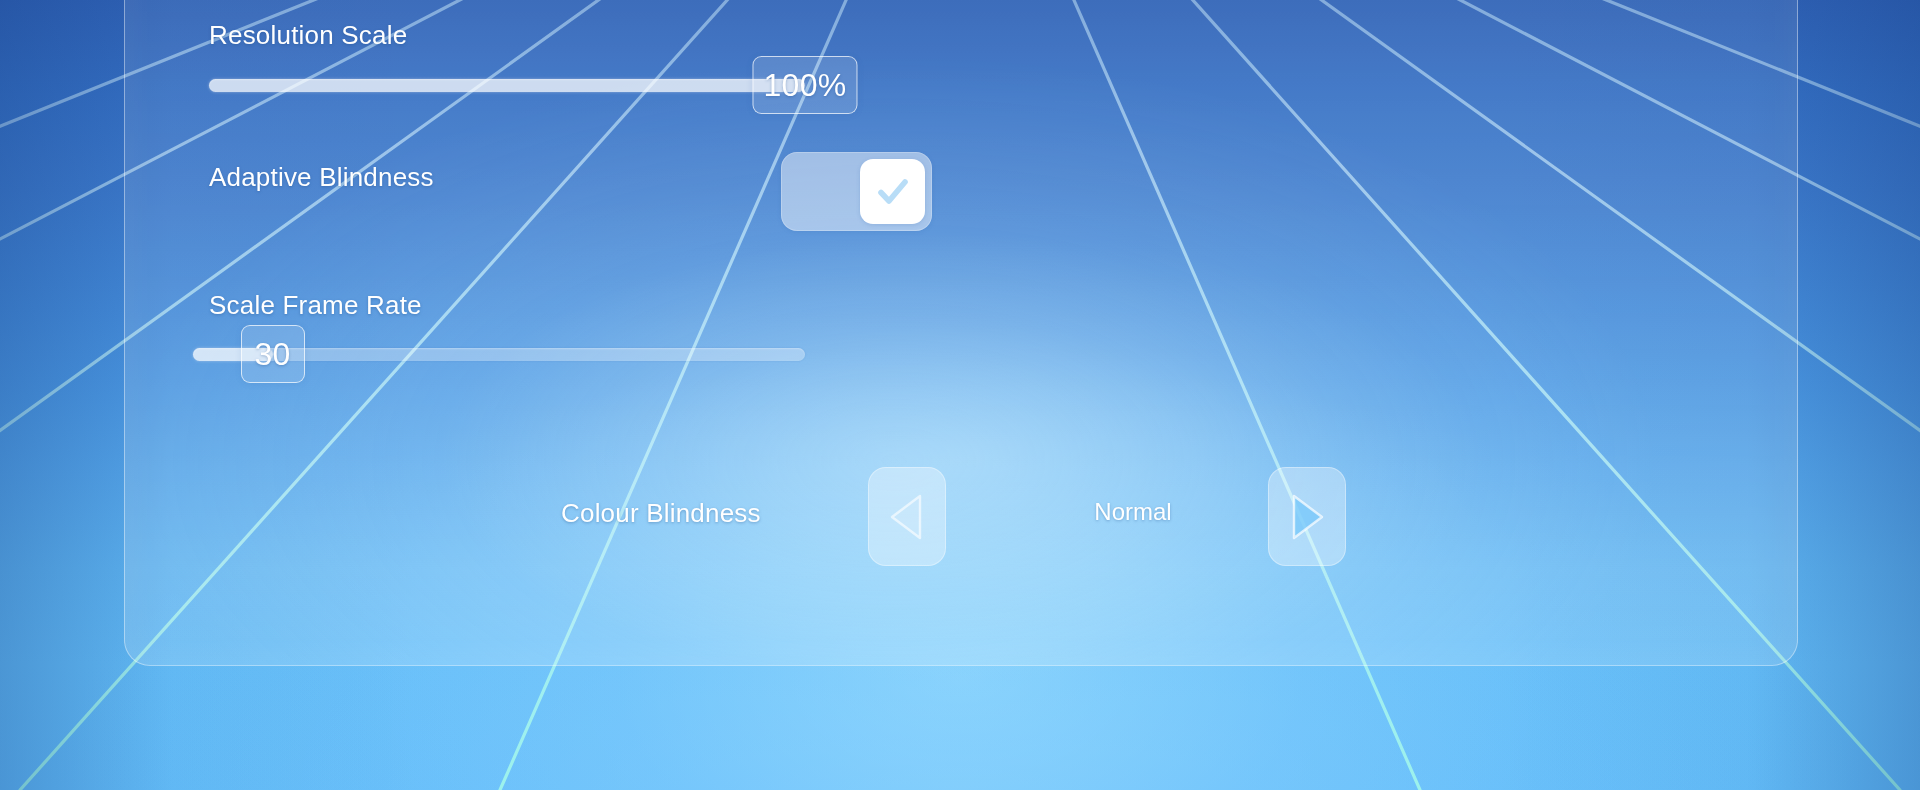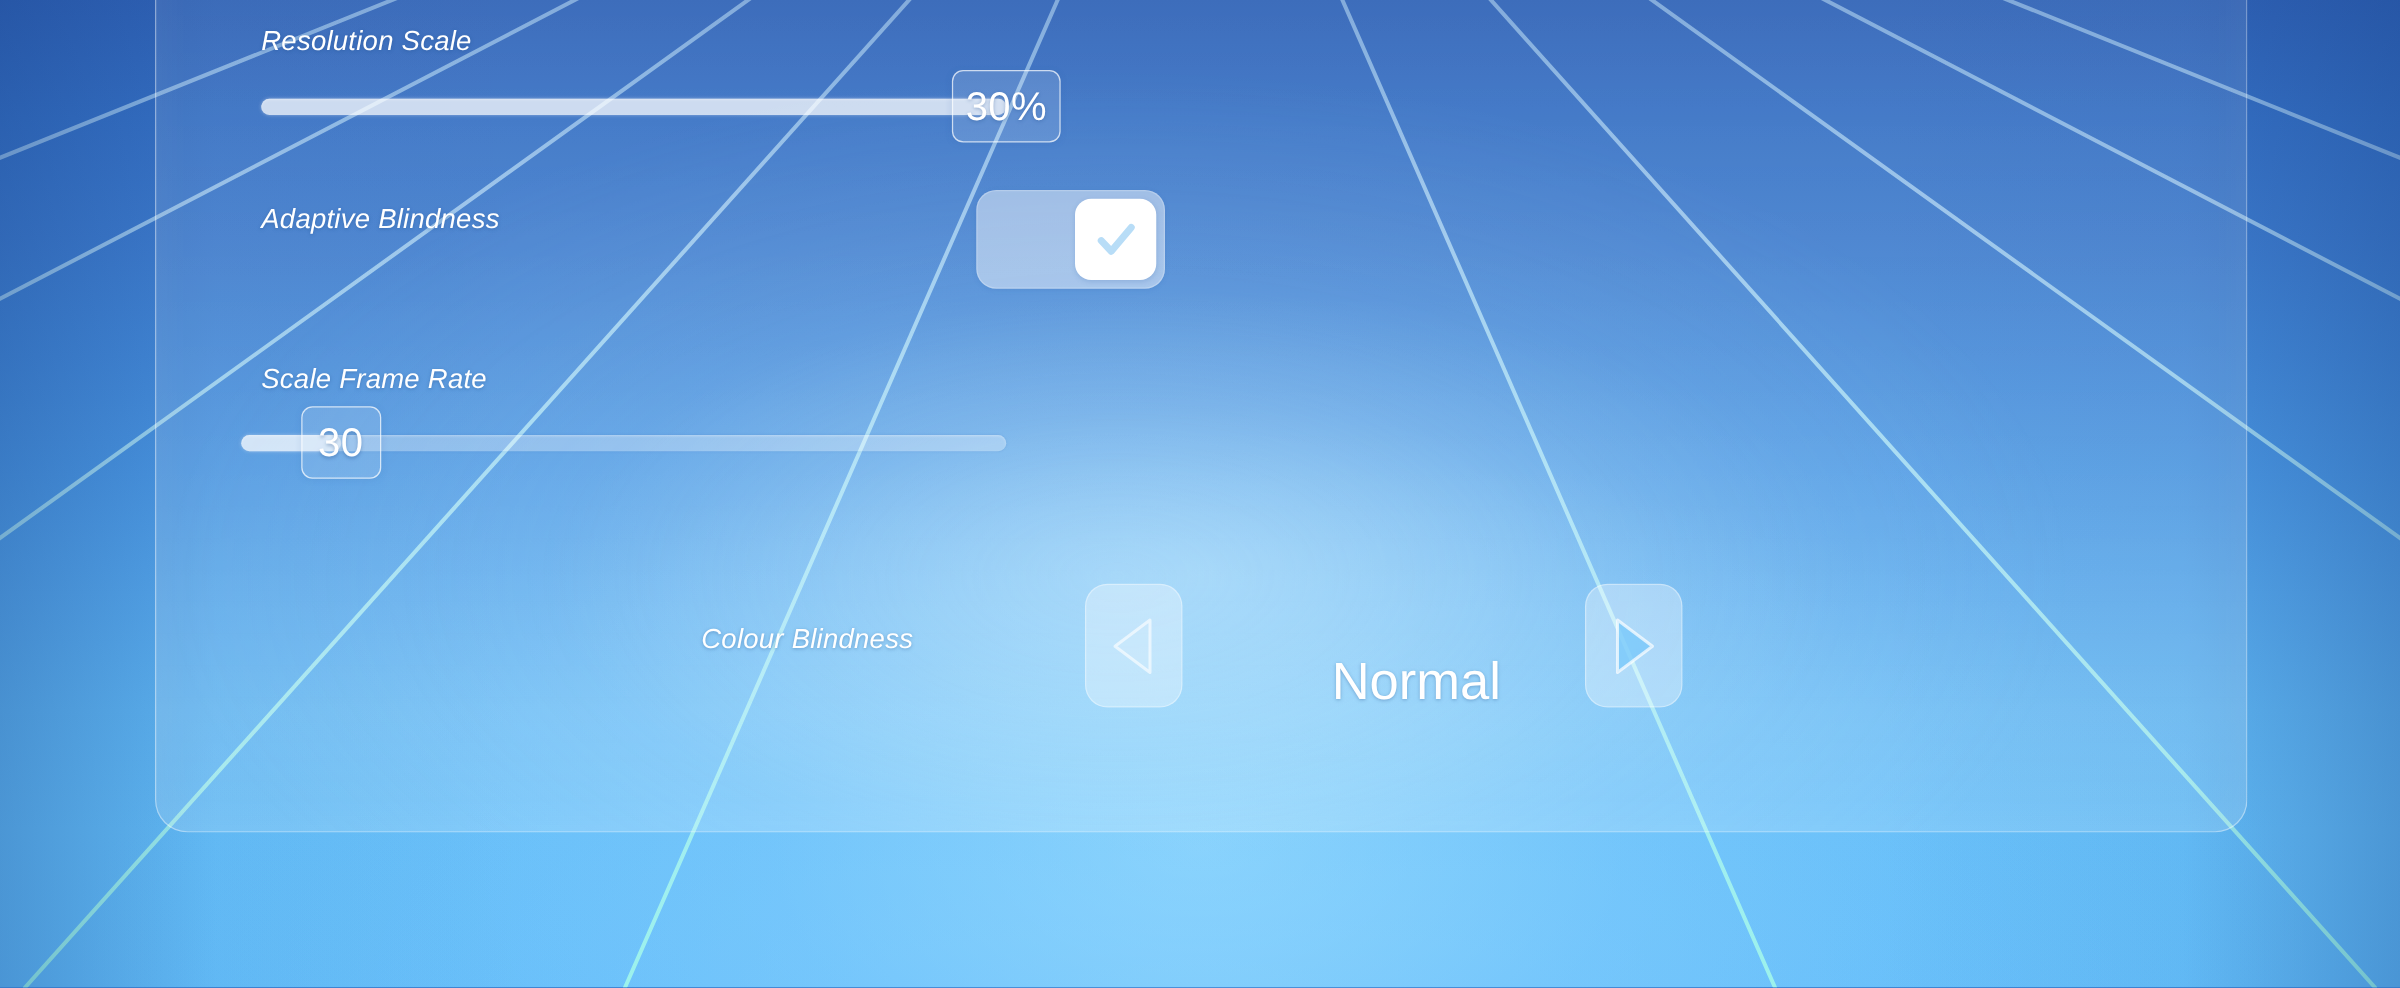--- a/index.html
+++ b/index.html
@@ -91,26 +91,25 @@
   #panel-content {
     position: absolute;
     left: 0; top: 0;
     width: 100%; height: 100%;
   }
 
   
   .row-label {
     position: absolute;
     color: #ffffff;
-    font-size: 22px;
+    font-size: 26px;
     font-weight: 400;
     letter-spacing: 0.2px;
     text-shadow: 0 1px 3px rgba(30,70,130,0.38);
     white-space: nowrap;
-    font-style: italic;
   }
 
   
   .slider {
     position: absolute;
     height: 40px;
   }
   .slider-track {
     position: absolute;
     left: 0;
@@ -187,25 +186,24 @@
     border: 1px solid rgba(255,255,255,0.36);
     display: flex;
     align-items: center;
     justify-content: center;
     box-sizing: border-box;
   }
   .arrow-btn svg { display: block; }
   .option-value {
     position: absolute;
     color: #ffffff;
-    font-size: 42px;
+    font-size: 24px;
     text-shadow: 0 1px 3px rgba(30,70,130,0.35);
     white-space: nowrap;
     text-align: center;
-    margin-top: 23px;
   }
 </style>
 </head>
 <body>
 
 <div id="scene">
 
   <div id="bg-gradient"></div>
 
   <svg id="bg-grid" viewBox="0 0 1920 790" preserveAspectRatio="none">
@@ -256,21 +254,21 @@
 
   <div id="panel">
     <div id="panel-content">
 
       <div class="row-label" style="left:84px; top:140px;">Resolution Scale</div>
 
       <div class="slider" style="left:84px; top:185px; width:596px;">
         <div class="slider-track"></div>
         <div class="slider-fill" style="width:100%;"></div>
         <div class="slider-handle" style="left:100%;">
-          <span>30%</span>
+          <span>100%</span>
         </div>
       </div>
 
       <div class="row-label" style="left:84px; top:282px;">Adaptive Blindness</div>
 
       <div class="toggle" style="left:656px; top:272px;">
         <div class="toggle-knob">
           <svg width="40" height="40" viewBox="0 0 40 40">
             <path d="M8 20.5 L16 29 L32 10" stroke="#b8ddf7" stroke-width="5.6" fill="none" stroke-linecap="round" stroke-linejoin="round"></path>
           </svg>

